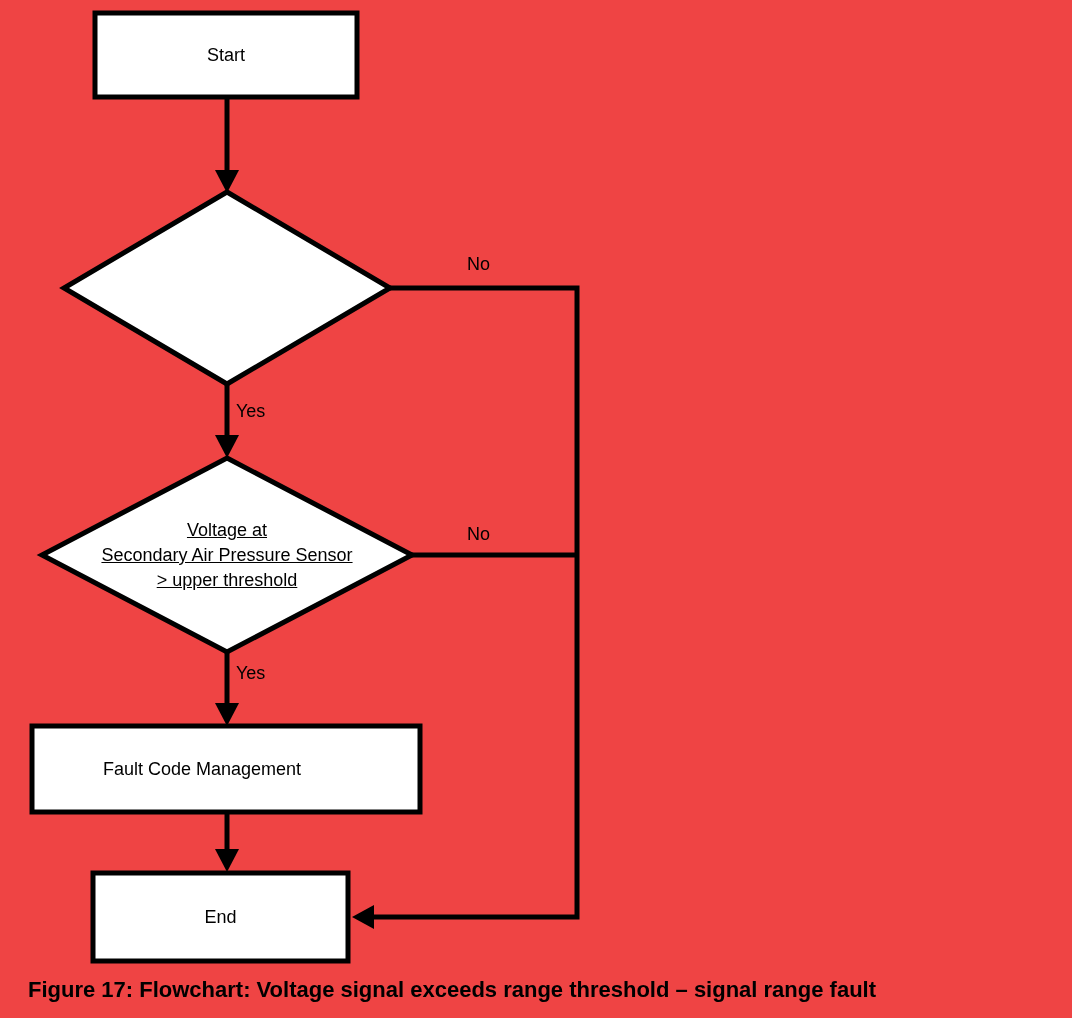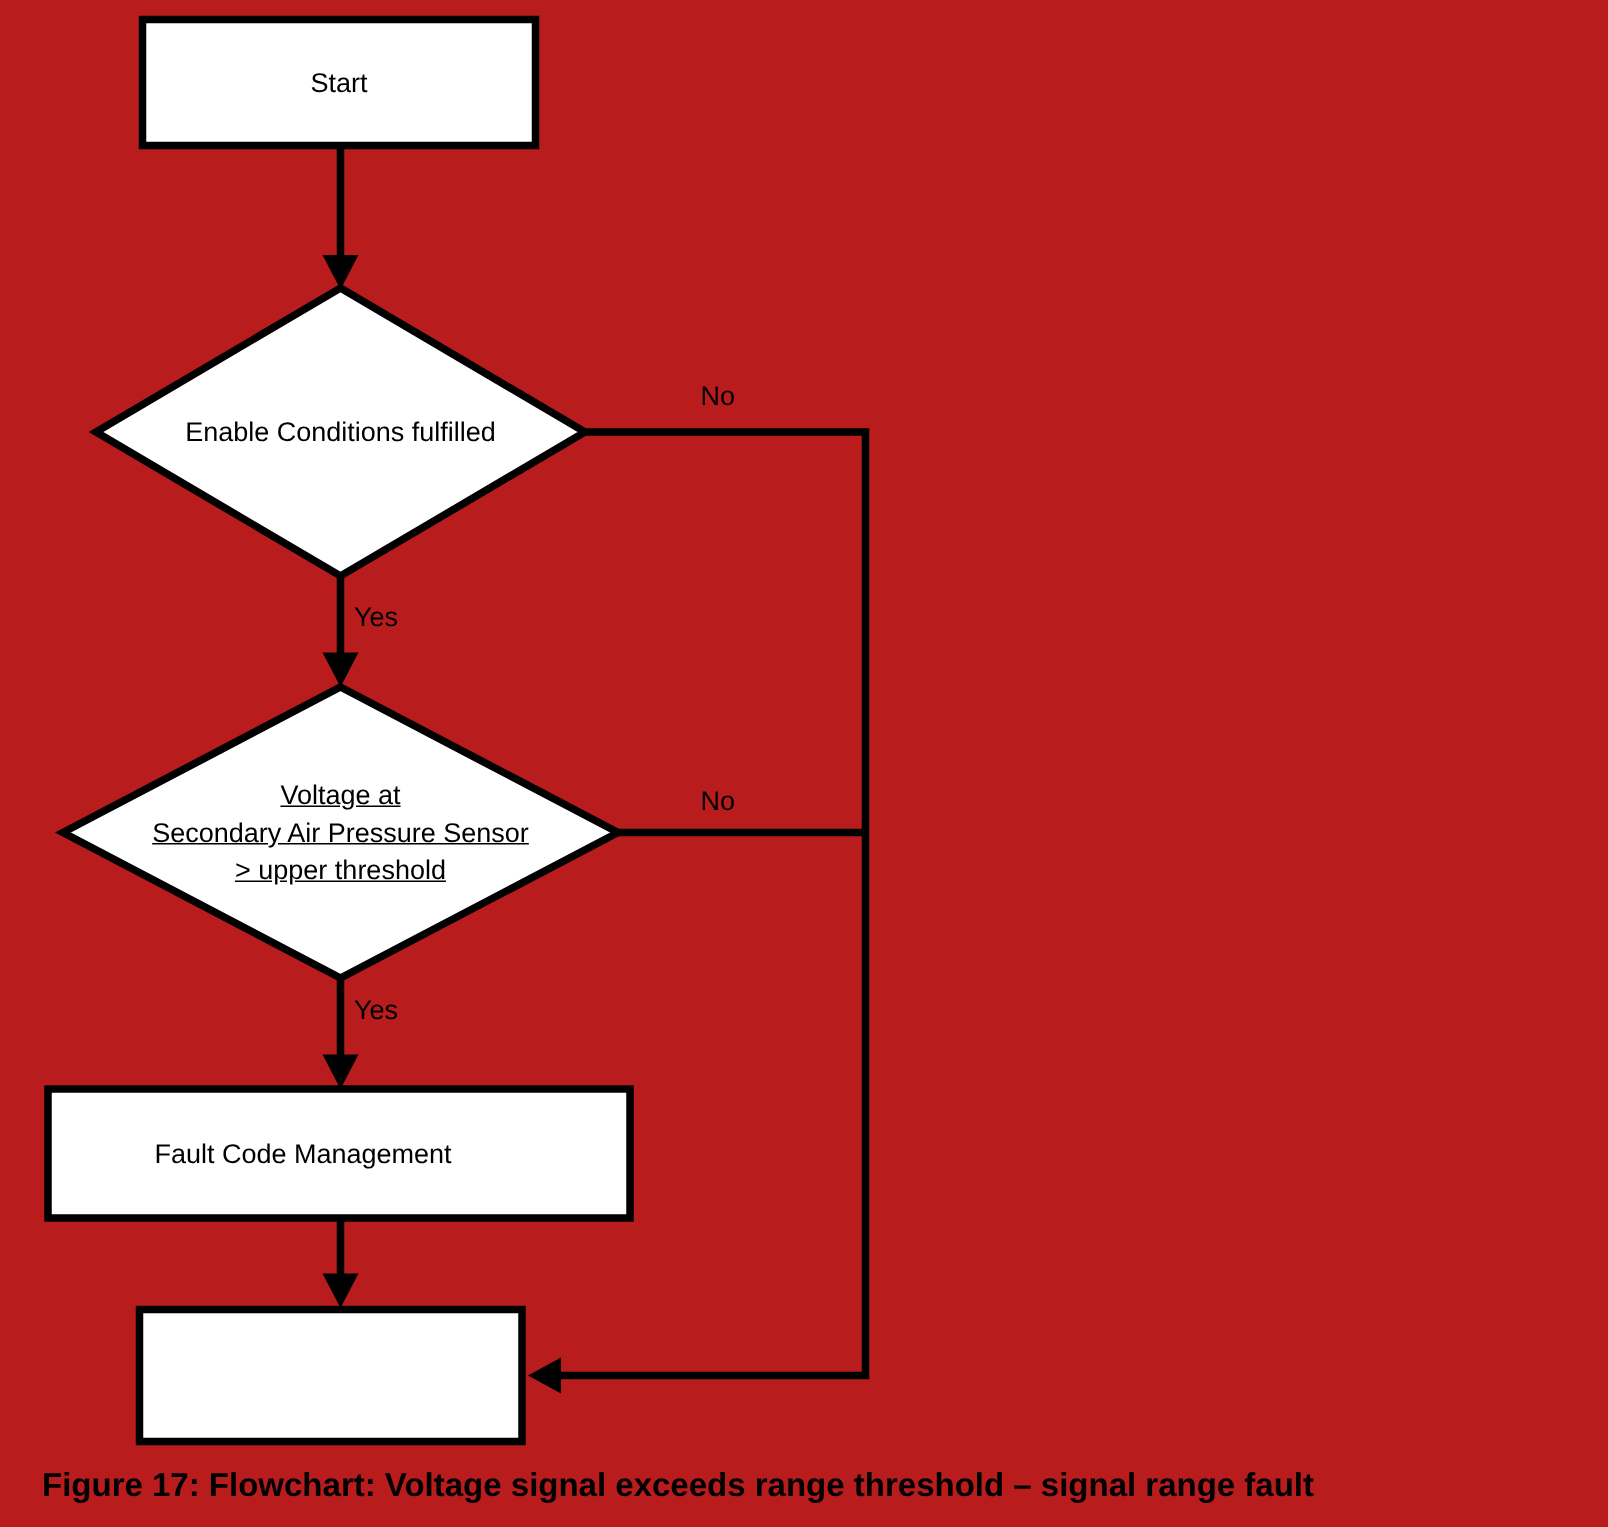--- a/index.html
+++ b/index.html
@@ -1,20 +1,20 @@
 <!DOCTYPE html>
 <html><head>
 <meta charset="utf-8">
 <style>
   html, body { margin: 0; padding: 0; background: #ffffff; }
   .canvas {
     position: relative;
     width: 1072px;
     height: 1018px;
-    background: #b91c1c;
+    background: #ef4444;
     font-family: "Liberation Sans", sans-serif;
     color: #000000;
     overflow: hidden;
   }
   .diagram {
     position: absolute;
     left: 0; top: 0;
     width: 1072px;
     height: 1018px;
   }
@@ -74,28 +74,28 @@
 
     <rect class="shape" x="95" y="13" width="262" height="84"></rect>
     <polygon class="shape" points="227,192 390,288 227,384 64,288"></polygon>
     <polygon class="shape" points="227,458 412,555 227,652 42,555"></polygon>
     <rect class="shape" x="32" y="726" width="388" height="86"></rect>
     <rect class="shape" x="93" y="873" width="255" height="88"></rect>
   </svg>
 
   <div class="label node-label" style="left:95px; top:13px; width:262px; height:84px;">Start</div>
 
-  <div class="label block-label" style="left:62px; top:276px; width:330px;">Enable Conditions fulfilled</div>
 
   <div class="label block-label multiline" style="left:40px; top:518px; width:374px;text-decoration:underline;">Voltage at
 Secondary Air Pressure Sensor
 &gt; upper threshold</div>
 
   <div class="label node-label fcm-pad" style="left:32px; top:726px; width:388px; height:86px;">Fault Code Management</div>
 
+  <div class="label node-label" style="left:93px; top:873px; width:255px; height:88px;">End</div>
 
   <div class="label" style="left:467px; top:252px;">No</div>
 
   <div class="label" style="left:236px; top:399px;">Yes</div>
 
   <div class="label" style="left:467px; top:522px;">No</div>
 
   <div class="label" style="left:236px; top:661px;">Yes</div>
 
   <div class="caption">Figure 17: Flowchart: Voltage signal exceeds range threshold – signal range fault</div>

